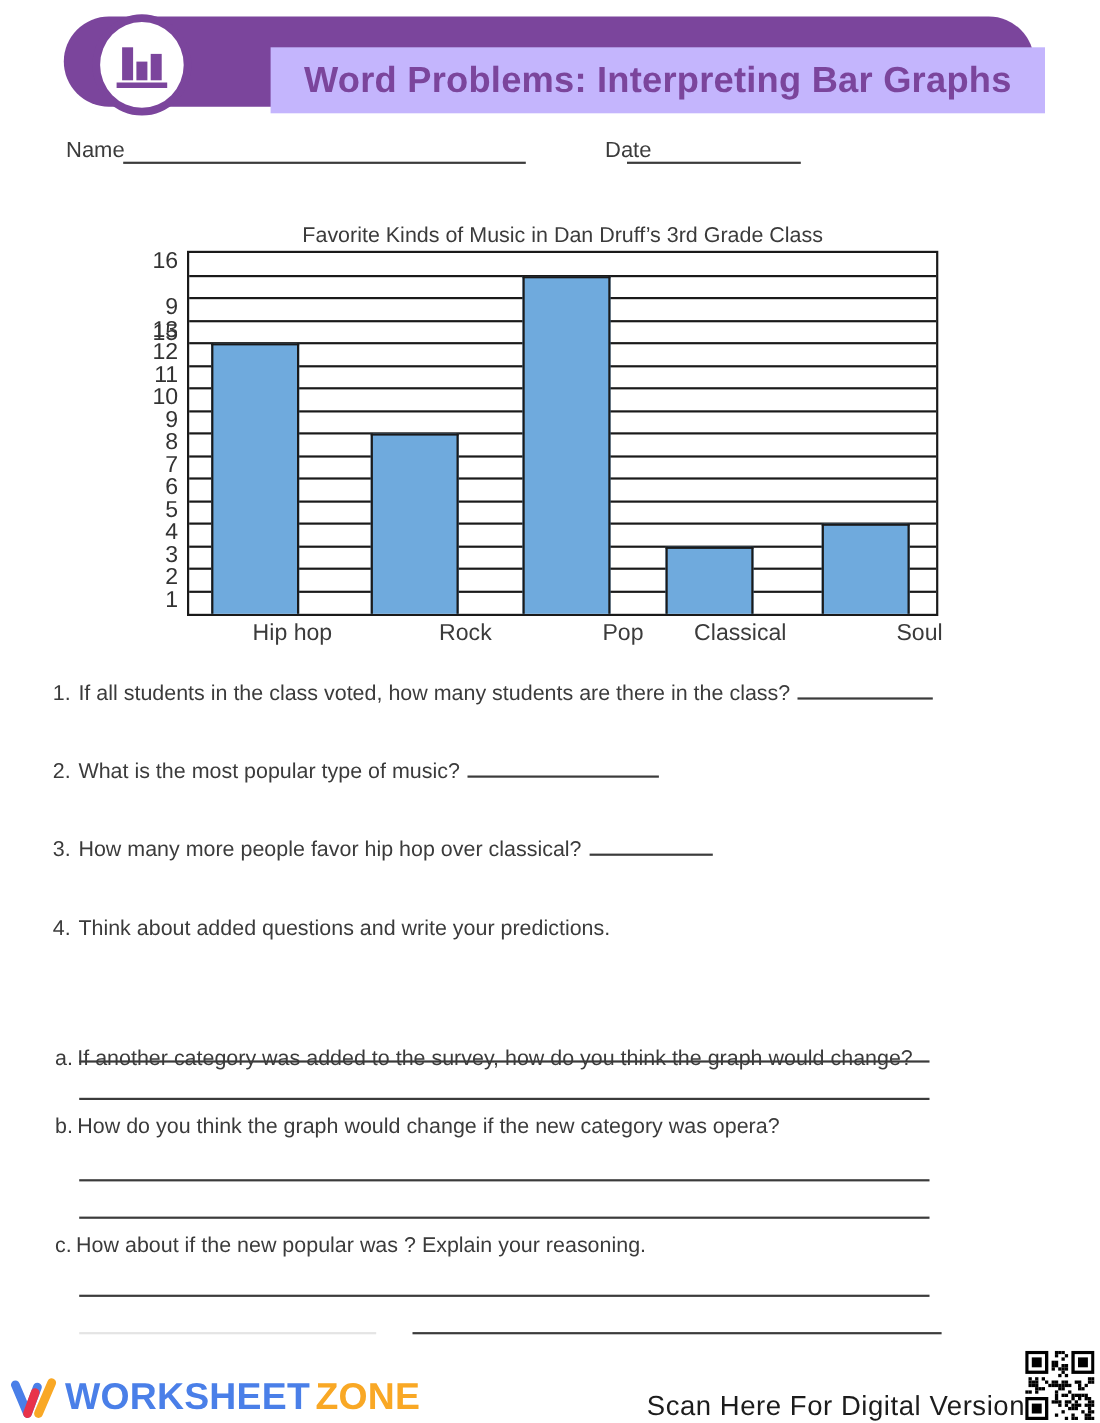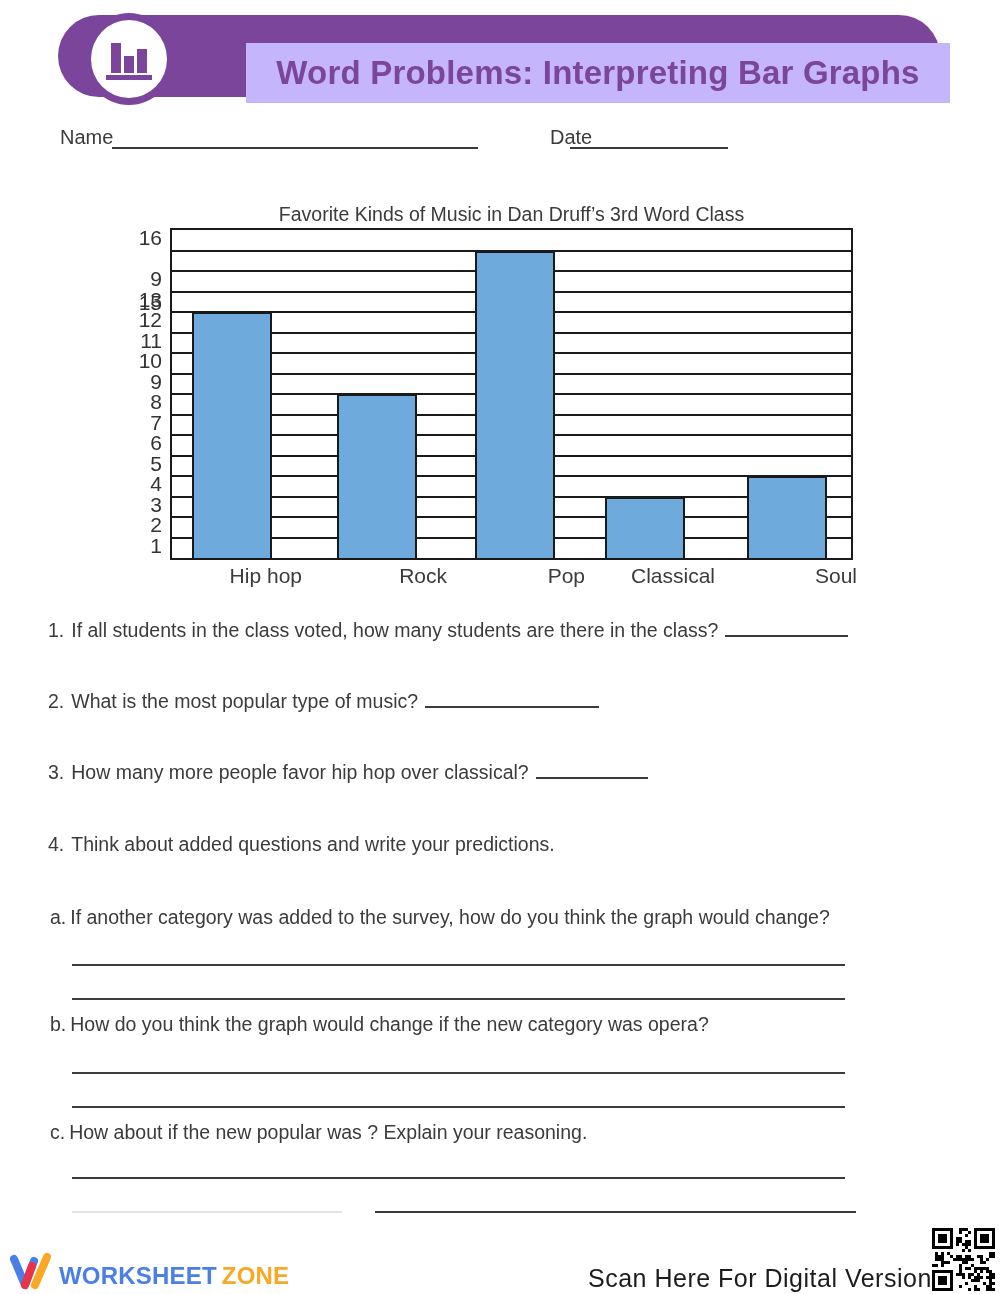--- a/index.html
+++ b/index.html
@@ -54,21 +54,21 @@
   .blank-q3 { width:112px; }
   .sq { position:absolute; left:50px; font-size:19.5px; white-space:nowrap; }
   .sqn { margin-right:4px; }
   .ans-line { position:absolute; left:72px; width:773px; height:2px; background:#3b3b3b; }
   .ans-line.short { left:375px; width:481px; }
   .ans-line.faint { left:72px; width:270px; background:#e4e4e4; }
 
   
   .brand { position:absolute; left:10px; top:1248px; height:44px; display:flex; align-items:flex-end; }
   .wmark { width:44px; height:42px; margin-right:5px; }
-  .brand-text { font-size:24px; font-weight:bold; letter-spacing:0.2px; padding-bottom:2px; }
+  .brand-text { font-size:34px; font-weight:bold; letter-spacing:0.2px; padding-bottom:2px; }
   .bw { color:#4a7fe8; }
   .bz { color:#f9a825; margin-left:5px; }
   .scan { position:absolute; left:588px; top:1264px; width:340px; font-size:25px;
           letter-spacing:0.5px; color:#1c1c1c; white-space:nowrap; }
   .qr { position:absolute; left:932px; top:1228px; width:63px; height:63px; }
 </style>
 </head>
 <body>
 
 <div class="page">
@@ -86,21 +86,21 @@
         <div class="g-base"></div>
     </div>
   </div>
 
   <div class="name-label">Name</div>
   <div class="name-line"></div>
   <div class="date-label">Date</div>
   <div class="date-line"></div>
 
 
-  <div class="chart-title">Favorite Kinds of Music in Dan Druff’s 3rd Word Class</div>
+  <div class="chart-title">Favorite Kinds of Music in Dan Druff’s 3rd Grade Class</div>
   <div class="ylabels">
       <div class="ylabel" style="top: 0px; height: 20.5px; line-height: 20.5px;">16</div>
       <div class="ylabel" style="top: 20.5px; height: 20.5px; line-height: 20.5px; margin-top: 44px;">15</div>
       <div class="ylabel" style="top: 41px; height: 20.5px; line-height: 20.5px;">9</div>
       <div class="ylabel" style="top: 61.5px; height: 20.5px; line-height: 20.5px;">13</div>
       <div class="ylabel" style="top: 82px; height: 20.5px; line-height: 20.5px;">12</div>
       <div class="ylabel" style="top: 102.5px; height: 20.5px; line-height: 20.5px;">11</div>
       <div class="ylabel" style="top: 123px; height: 20.5px; line-height: 20.5px;">10</div>
       <div class="ylabel" style="top: 143.5px; height: 20.5px; line-height: 20.5px;">9</div>
       <div class="ylabel" style="top: 164px; height: 20.5px; line-height: 20.5px;">8</div>
@@ -148,21 +148,21 @@
   <div class="q" style="top:690px">
     <span class="qn">2.</span><span>What is the most popular type of music?</span><span class="blank blank-q2"></span>
   </div>
   <div class="q" style="top:761px">
     <span class="qn">3.</span><span>How many more people favor hip hop over classical?</span><span class="blank blank-q3"></span>
   </div>
   <div class="q" style="top:833px">
     <span class="qn">4.</span><span>Think about added questions and write your predictions.</span>
   </div>
 
-  <div class="sq" style="top:906px">
+  <div class="sq" style="top:951px">
     <span class="sqn">a.</span><span>If another category was added to the survey, how do you think the graph would change?</span>
   </div>
   <div class="ans-line" style="top:964px"></div>
   <div class="ans-line" style="top:998px"></div>
 
   <div class="sq" style="top:1013px">
     <span class="sqn">b.</span><span>How do you think the graph would change if the new category was opera?</span>
   </div>
   <div class="ans-line" style="top:1072px"></div>
   <div class="ans-line" style="top:1106px"></div>

